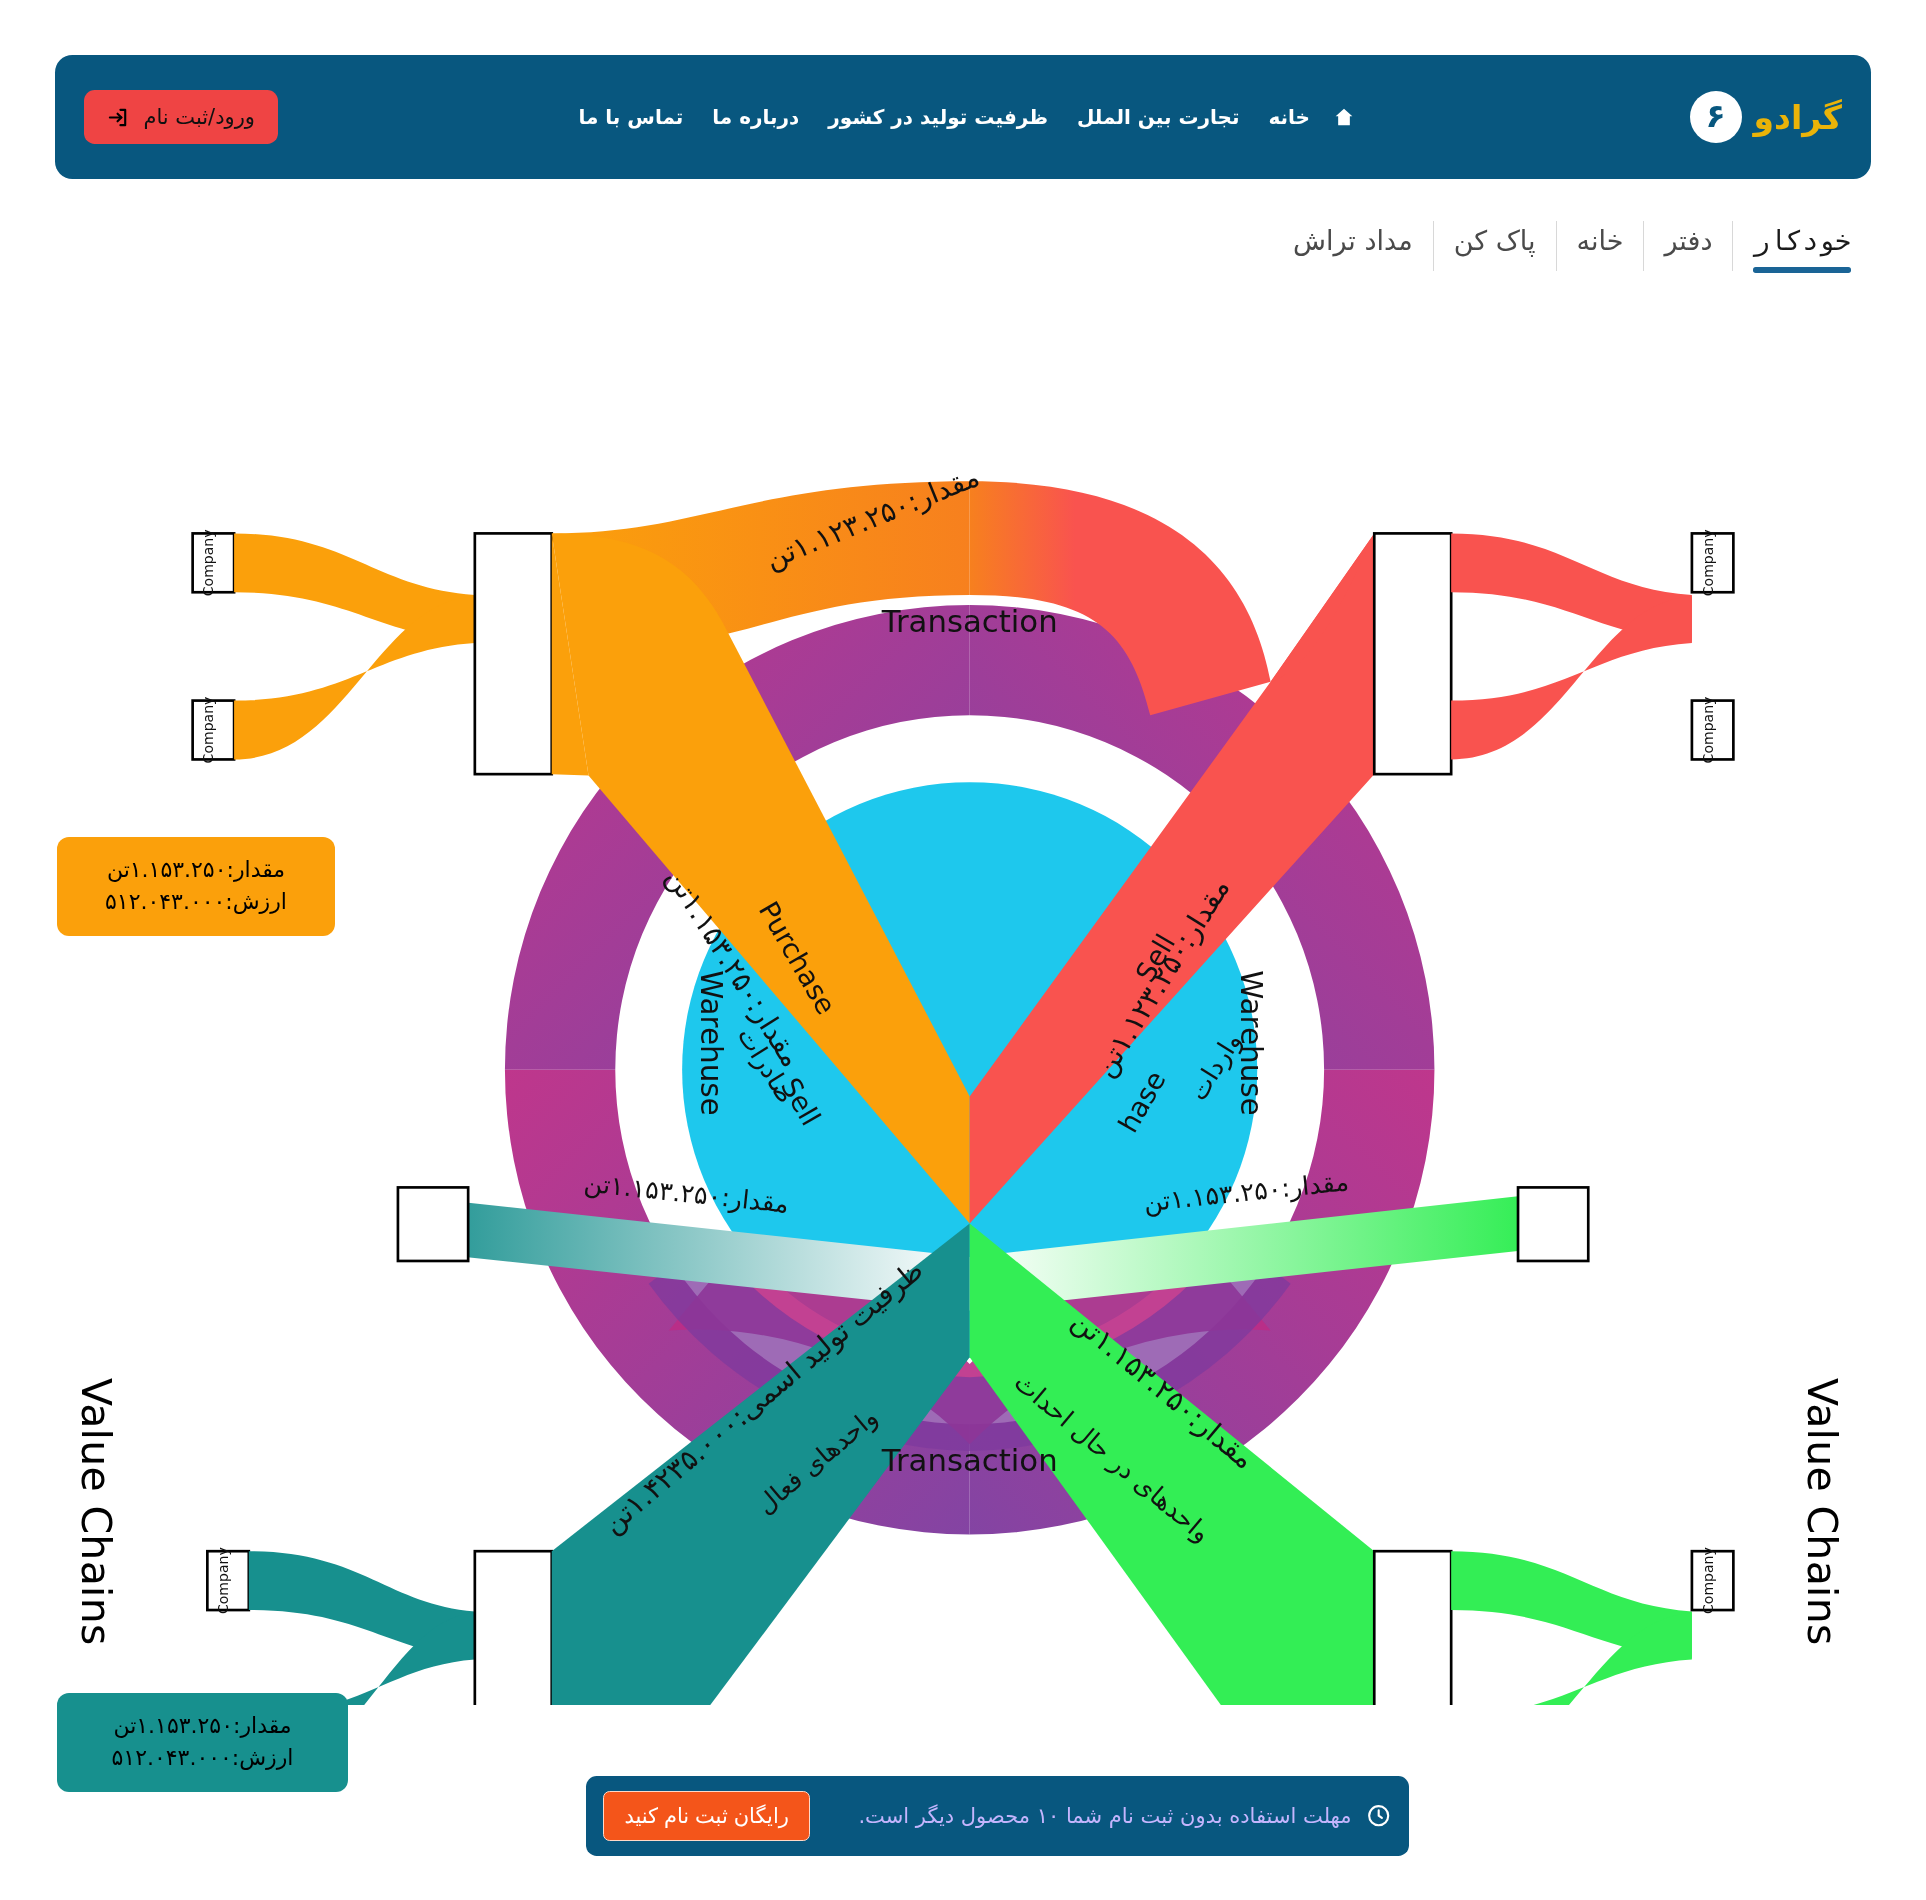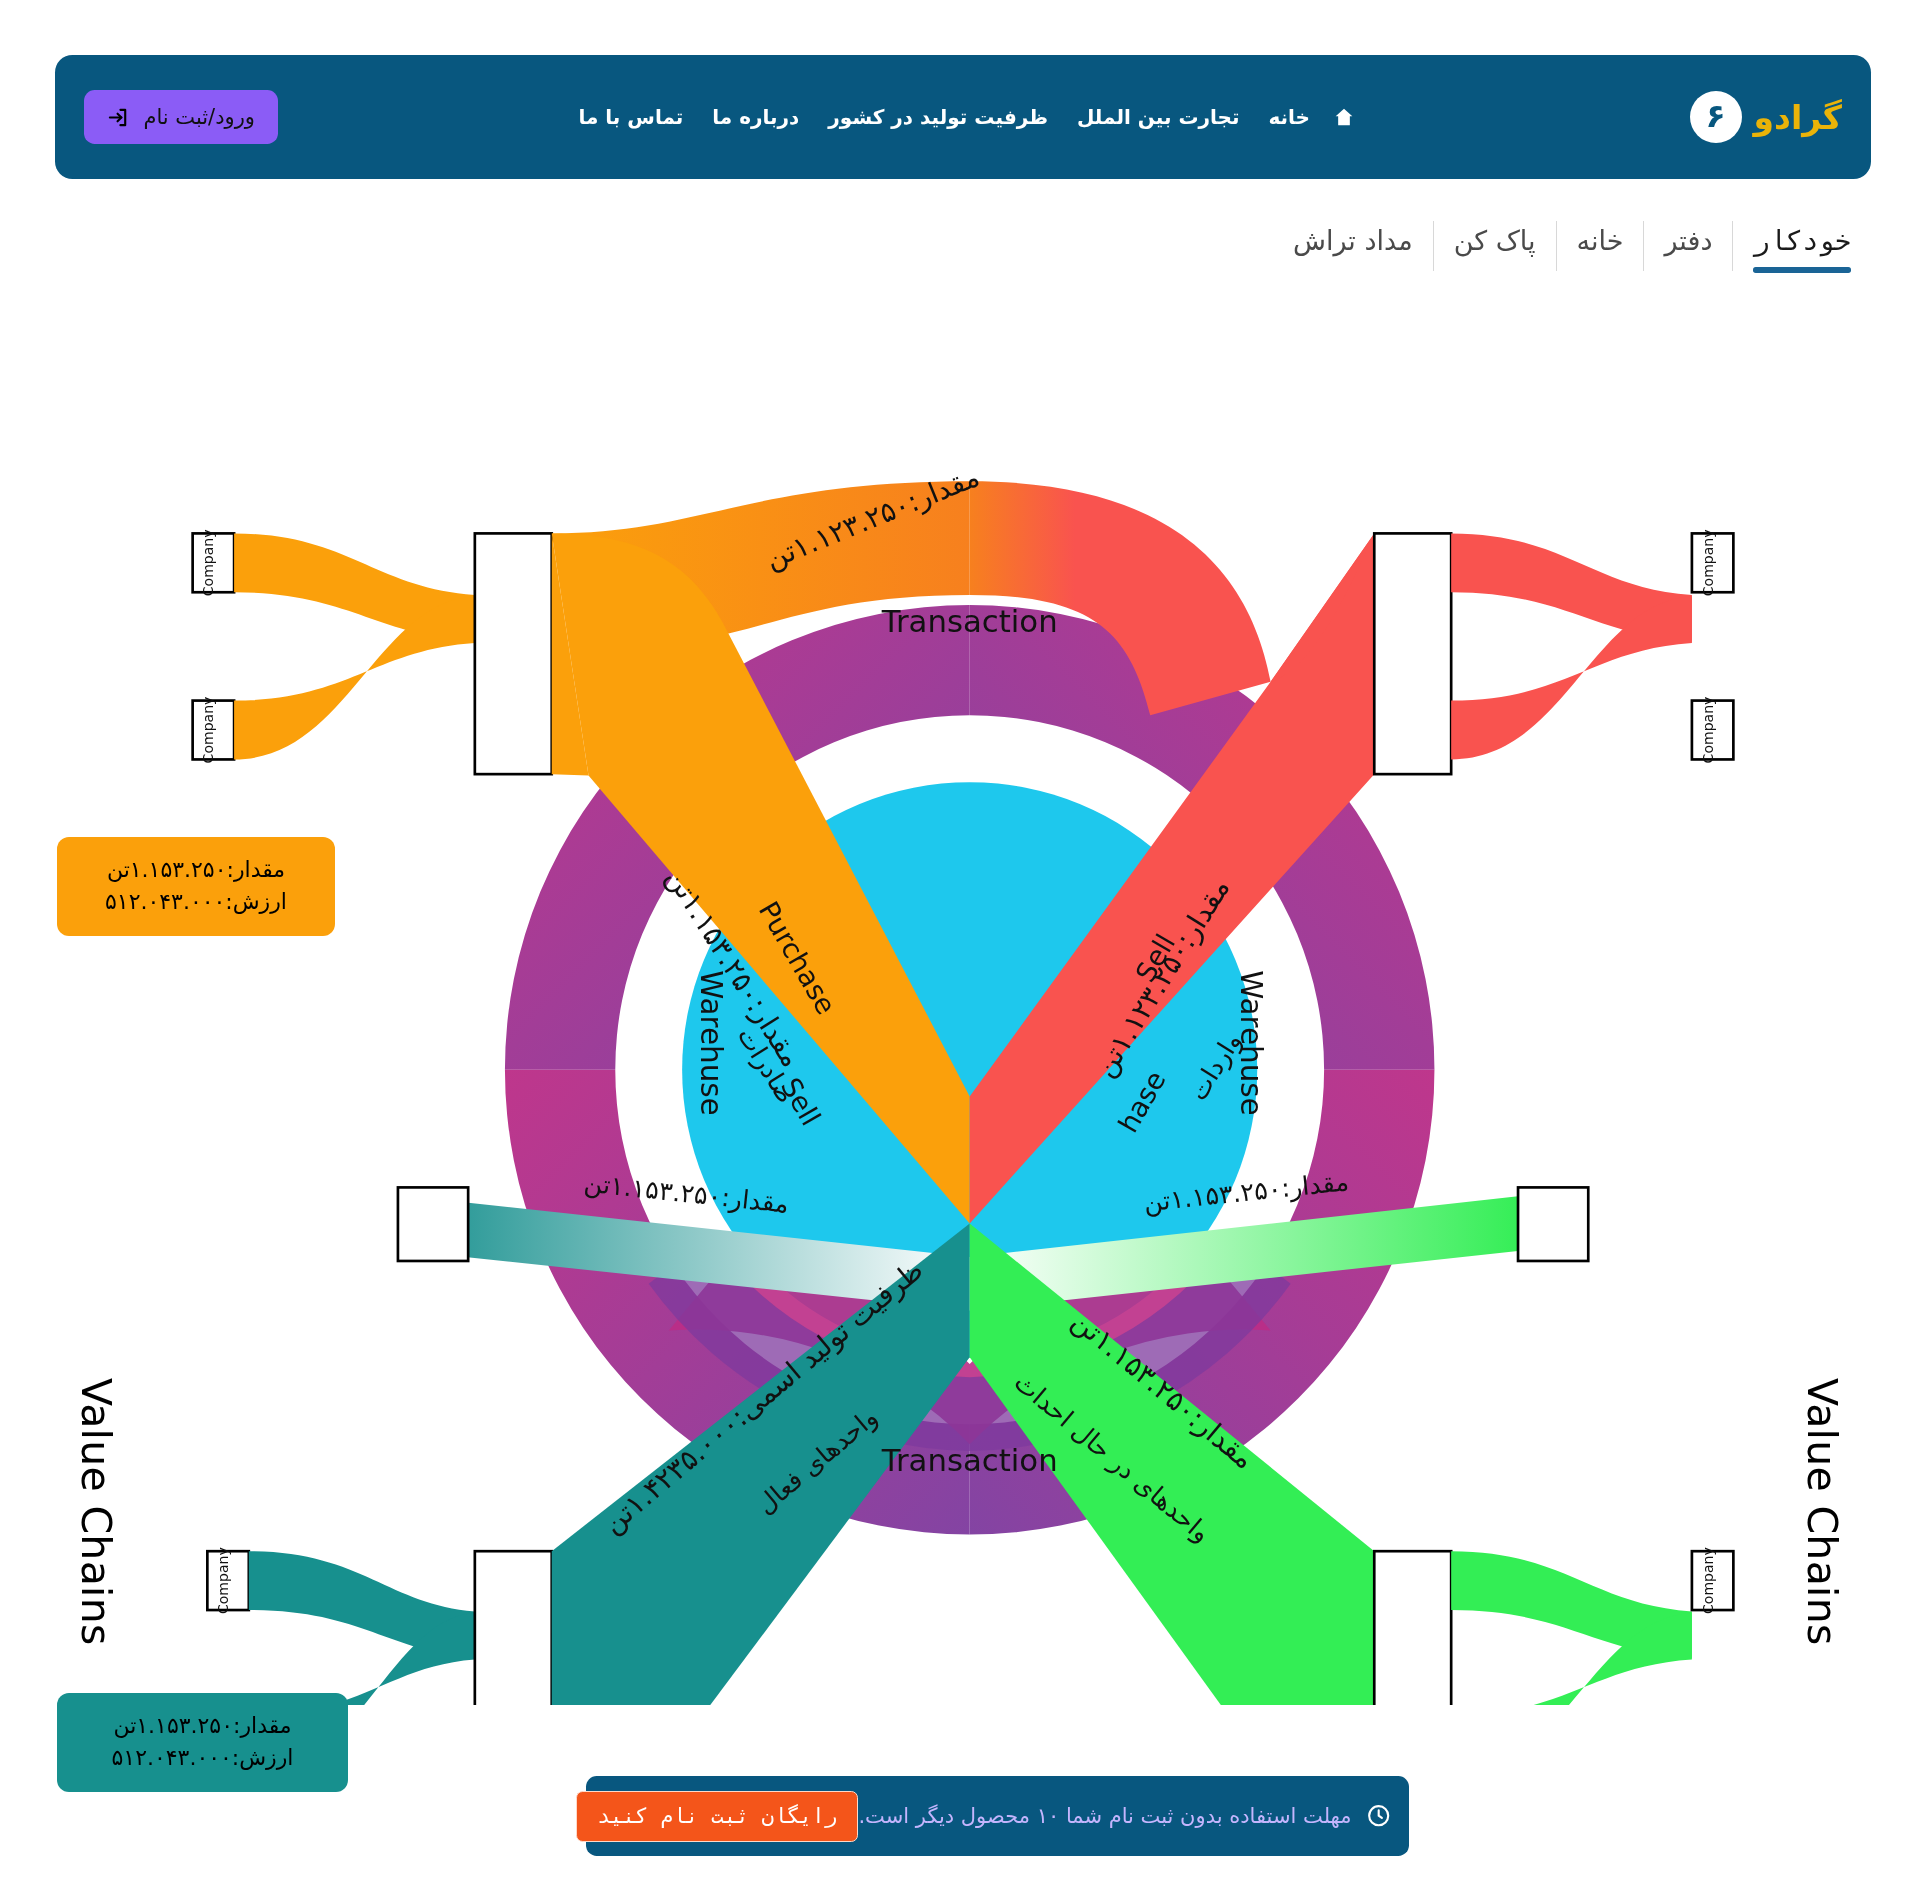--- a/index.html
+++ b/index.html
@@ -48,21 +48,21 @@
   .nav-item {
     color: #ffffff;
     font-size: 20px;
     white-space: nowrap;
     cursor: pointer;
     font-weight: bold;
   }
   .nav-home { display: flex; align-items: center; gap: 24px; }
   .home-icon { display:inline-block; width: 20px; height: 20px; }
   .login-btn {
-    background: #8b5cf6;
+    background: #ef4444;
     color: #111111;
     border: none;
     border-radius: 10.7px;
     padding: 14.7px 23px;
     font-size: 21px;
     font-family: inherit;
     display: flex; align-items: center; gap: 13.4px;
     cursor: pointer;
     white-space: nowrap;
   }
@@ -141,21 +141,21 @@
     direction: rtl;
   }
   .footer-left { display: flex; align-items: center; gap: 14.7px; }
   .footer-text { color: #c4b5fd; font-size: 21px; white-space: nowrap; }
   .clock-icon { width: 25.4px; height: 25.4px; display:inline-block; }
   .footer-btn {
     background: #F4551A;
     color: #ffffff;
     border: 0.7px solid #ffd9c8;
     border-radius: 6.7px;
-    font-family: Liberation Mono, monospace;
+    font-family: Liberation Sans, sans-serif;
     font-size: 21px;
     padding: 12px 20px;
     cursor: pointer;
     white-space: nowrap;
   }
 </style>
 </head>
 <body>
 
 <div class="page">

